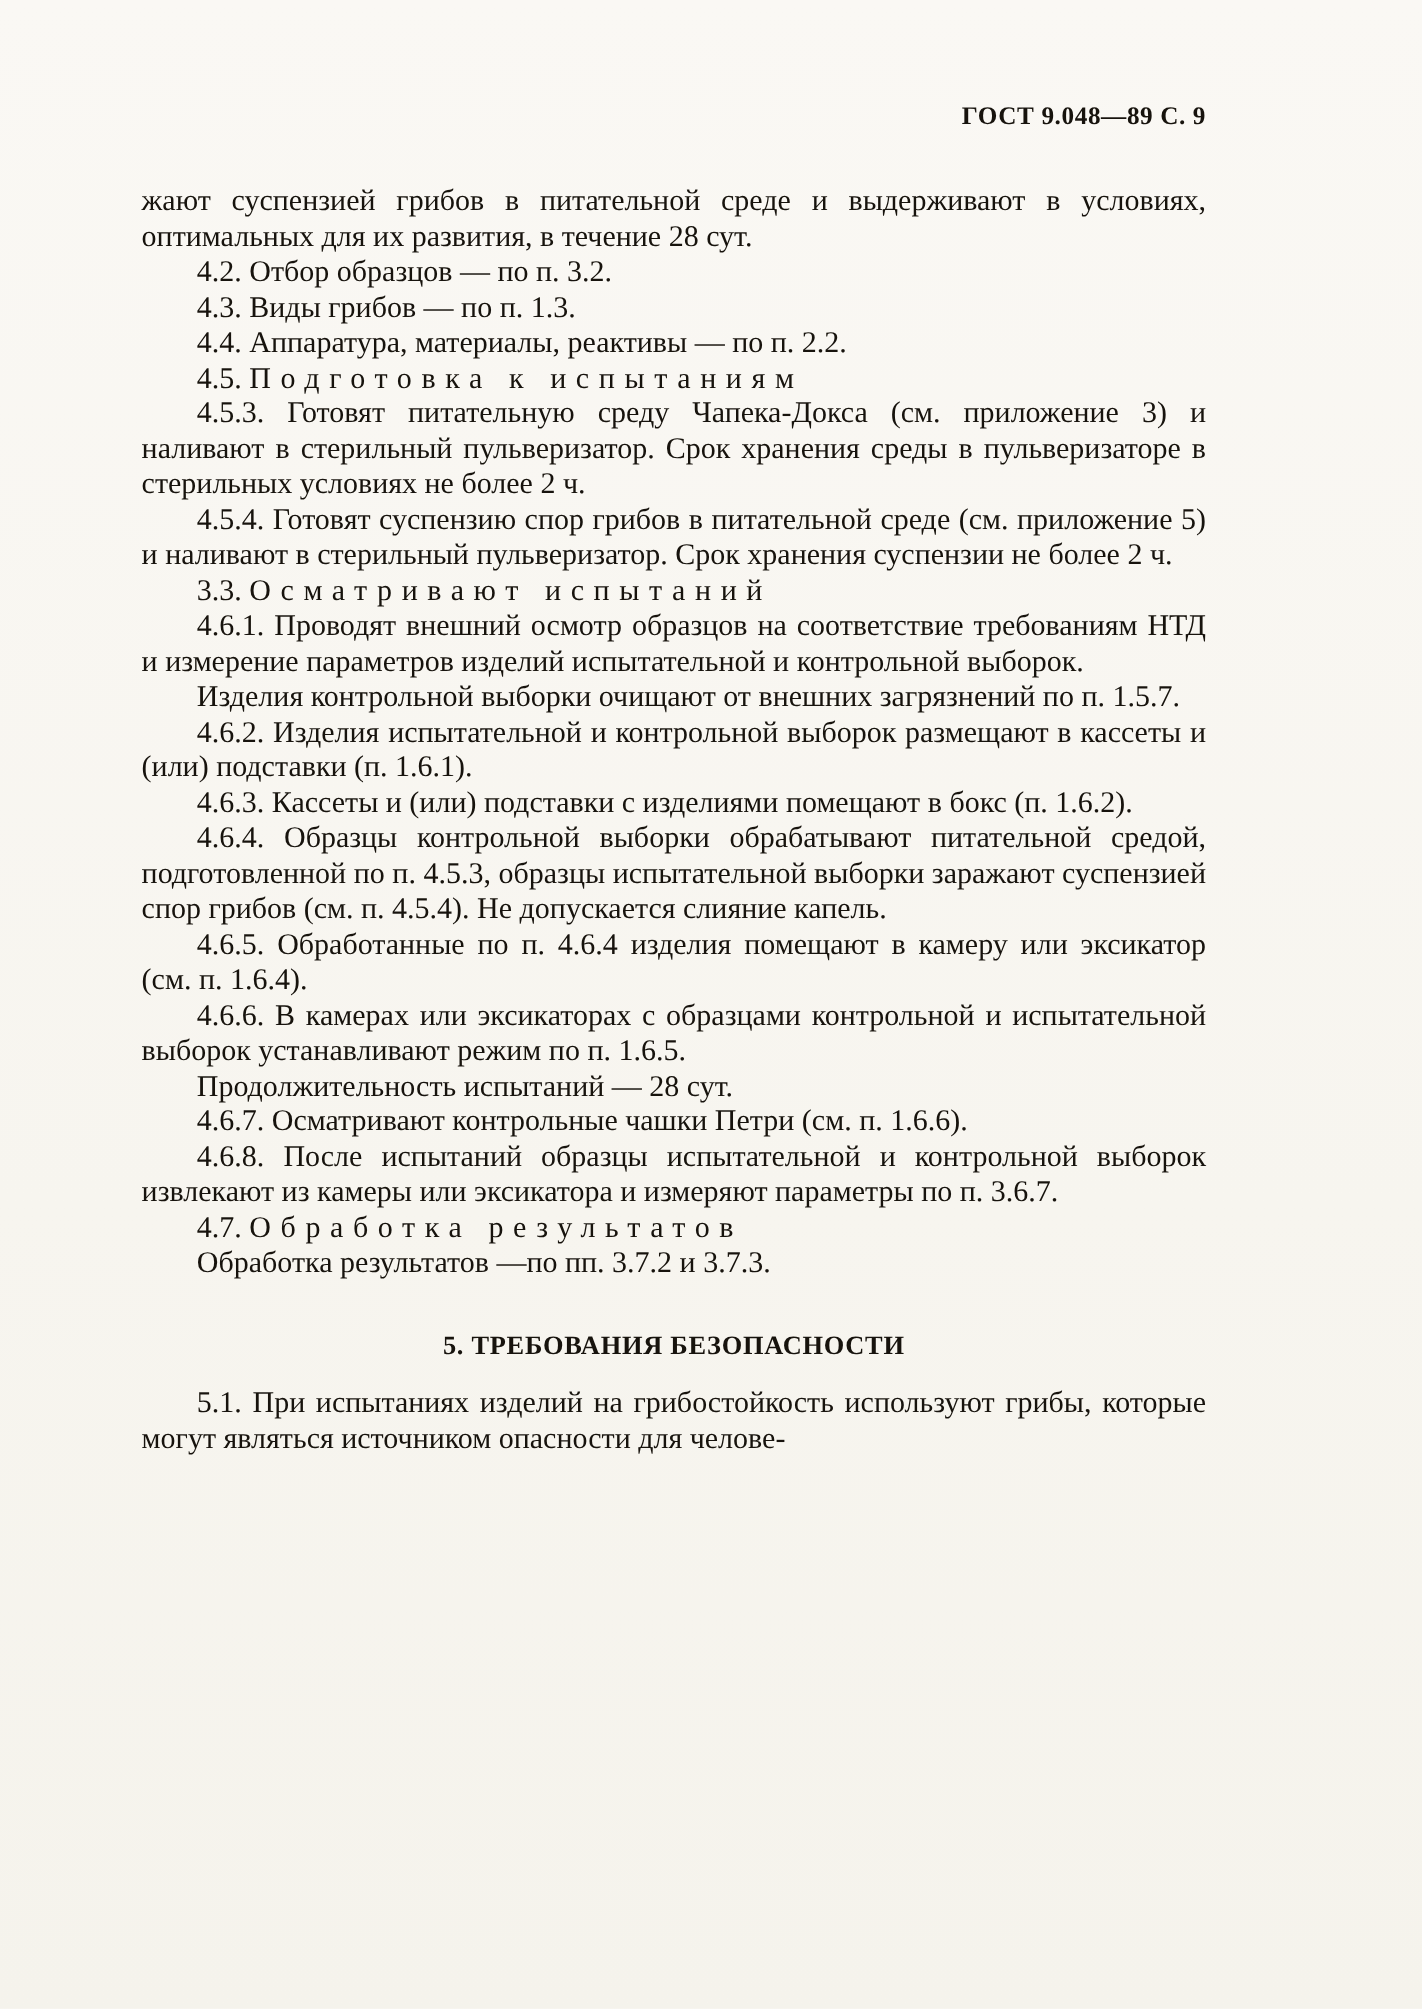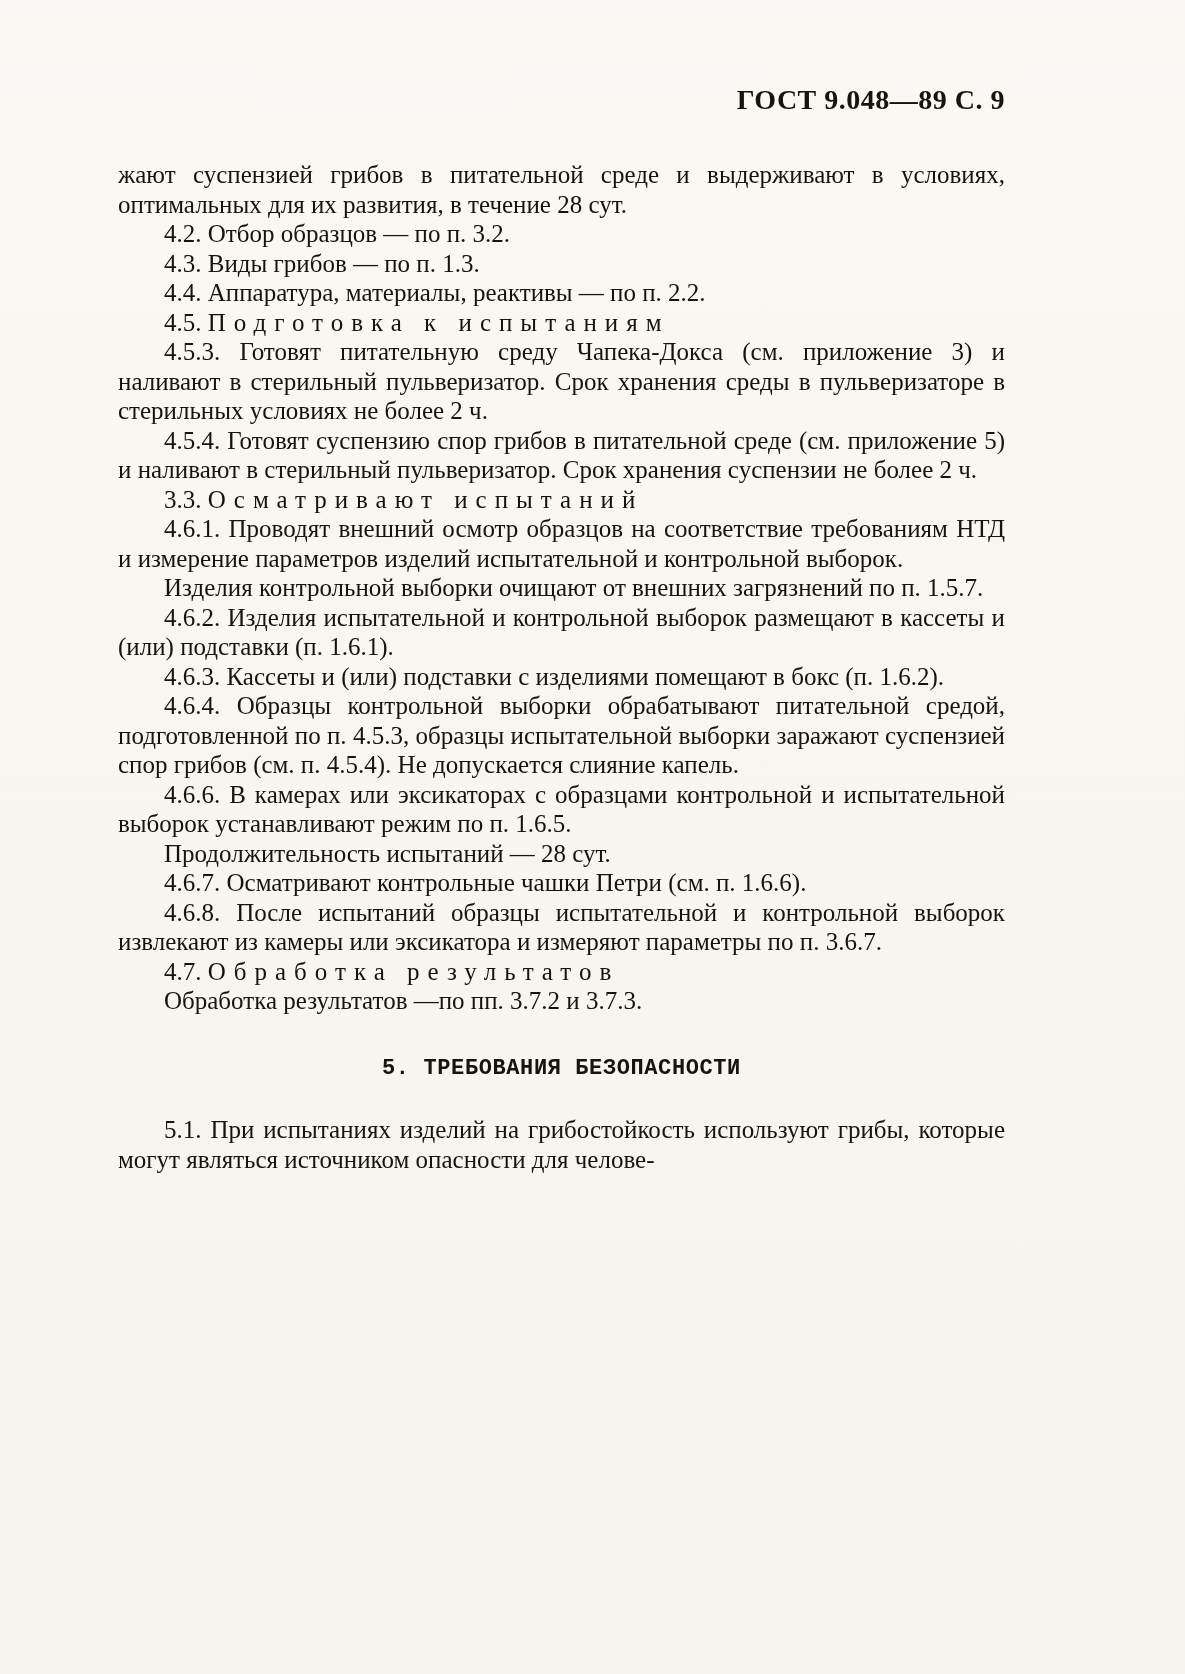--- a/index.html
+++ b/index.html
@@ -18,47 +18,47 @@
     position: relative;
     width: 100%;
     height: 100%;
     box-sizing: border-box;
     padding: 84px 180px 0 118px;
     background: linear-gradient(180deg, #faf8f4 0%, #f7f5ef 60%, #f5f3ec 100%);
   }
   .page-header {
     text-align: right;
     font-weight: bold;
-    font-size: 28px;
+    font-size: 21px;
     letter-spacing: 0.5px;
     margin: 0 0 44px 0;
   }
   .body-text {
     font-size: 25px;
     line-height: 29.5px;
     text-align: justify;
   }
   p.para {
     margin: 0;
     text-indent: 46px;
   }
   p.cont {
     text-indent: 0;
   }
   .spread {
     letter-spacing: 0.32em;
   }
   h2.section-heading {
-    font-family: Liberation Mono, monospace;
+    font-family: Liberation Serif, serif;
     font-weight: bold;
     font-size: 22px;
     letter-spacing: 0.6px;
     text-align: center;
     text-indent: 0;
-    margin: 38px 0 32px 0;
+    margin: 38px 0 20px 0;
   }
 </style>
 </head>
 <body>
 
 <div class="page">
 
   <div class="page-header">ГОСТ 9.048—89 С. 9</div>
 
   <div class="body-text">
@@ -73,20 +73,21 @@
     <p class="para">4.5.3. Готовят питательную среду Чапека-Докса (см. приложение 3) и наливают в стерильный пульверизатор. Срок хранения среды в пульверизаторе в стерильных условиях не более 2 ч.</p>
     <p class="para">4.5.4. Готовят суспензию спор грибов в питательной среде (см. приложение 5) и наливают в стерильный пульверизатор. Срок хранения суспензии не более 2 ч.</p>
 
     <p class="para"><span>3.3.</span> <span class="spread">Осматривают испытаний</span></p>
 
     <p class="para">4.6.1. Проводят внешний осмотр образцов на соответствие требованиям НТД и измерение параметров изделий испытательной и контрольной выборок.</p>
     <p class="para">Изделия контрольной выборки очищают от внешних загрязнений по п. 1.5.7.</p>
     <p class="para">4.6.2. Изделия испытательной и контрольной выборок размещают в кассеты и (или) подставки (п. 1.6.1).</p>
     <p class="para">4.6.3. Кассеты и (или) подставки с изделиями помещают в бокс (п. 1.6.2).</p>
     <p class="para">4.6.4. Образцы контрольной выборки обрабатывают питательной средой, подготовленной по п. 4.5.3, образцы испытательной выборки заражают суспензией спор грибов (см. п. 4.5.4). Не допускается слияние капель.</p>
+    <p class="para">4.6.5. Обработанные по п. 4.6.4 изделия помещают в камеру или эксикатор (см. п. 1.6.4).</p>
     <p class="para">4.6.6. В камерах или эксикаторах с образцами контрольной и испытательной выборок устанавливают режим по п. 1.6.5.</p>
     <p class="para">Продолжительность испытаний — 28 сут.</p>
     <p class="para">4.6.7. Осматривают контрольные чашки Петри (см. п. 1.6.6).</p>
     <p class="para">4.6.8. После испытаний образцы испытательной и контрольной выборок извлекают из камеры или эксикатора и измеряют параметры по п. 3.6.7.</p>
 
     <p class="para"><span>4.7.</span> <span class="spread">Обработка результатов</span></p>
 
     <p class="para">Обработка результатов —по пп. 3.7.2 и 3.7.3.</p>
 
     <h2 class="section-heading">5. ТРЕБОВАНИЯ БЕЗОПАСНОСТИ</h2>

